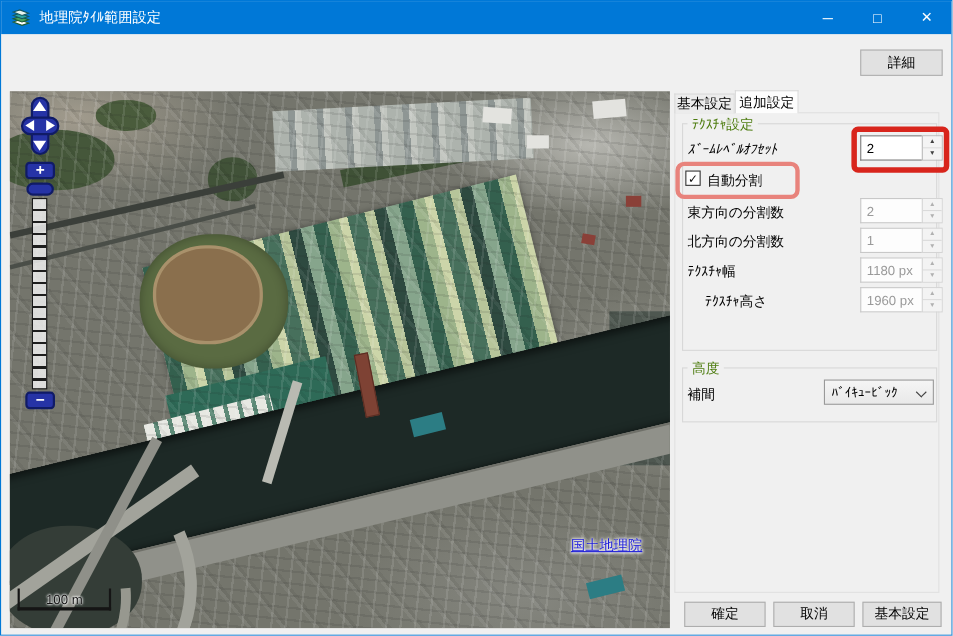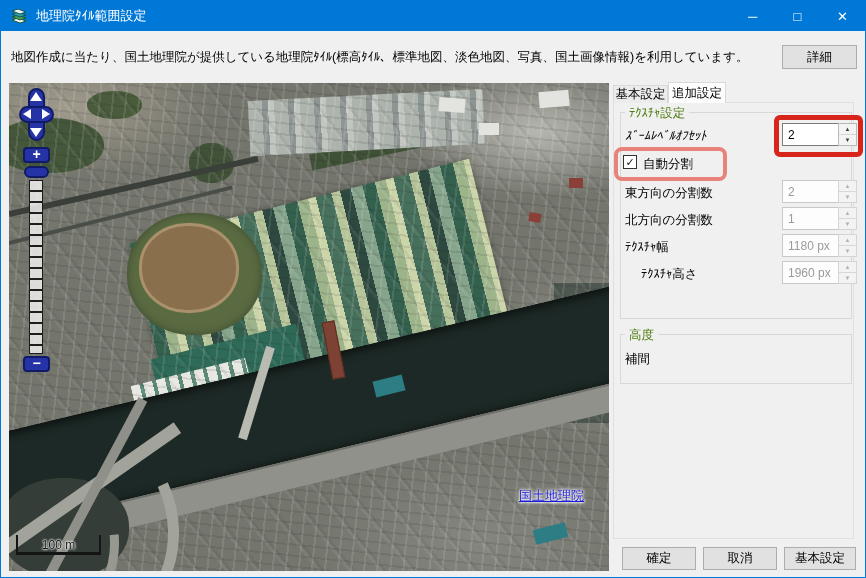--- a/index.html
+++ b/index.html
@@ -145,21 +145,20 @@
         </div>
       <div class="caption-btn">
           <span>□</span>
         </div>
       <div class="caption-btn">
           <span>✕</span>
         </div>
     </div>
   </div>
 
-  <div class="description">地図作成に当たり、国土地理院が提供している地理院ﾀｲﾙ(標高ﾀｲﾙ、標準地図、淡色地図、写真、国土画像情報)を利用しています。</div>
   <div class="btn details-btn">詳細</div>
 
   <div class="map">
 
     <div class="blob" style="left:-15px;top:35px;width:110px;height:55px;background:#45573a;"></div>
     <div class="blob" style="left:78px;top:8px;width:55px;height:28px;background:#4a5c3c;"></div>
     <div class="blob" style="left:180px;top:60px;width:45px;height:40px;background:#415238;"></div>
     <div class="blob" style="left:252px;top:148px;width:40px;height:72px;background:#455739;"></div>
     <div class="abs" style="left:300px;top:55px;width:160px;height:16px;background:#3f5136;transform:rotate(-12deg);"></div>
     <div class="abs" style="left:545px;top:200px;width:58px;height:140px;background:#4e5750;"></div>
@@ -291,20 +290,24 @@
       <div class="sbtn">
           <span>▼</span>
         </div>
     </div>
   </div>
 
   <div class="groupbox" style="left:619px;top:333px;width:232px;height:50px;">
     <div class="group-title">高度</div>
   </div>
   <div class="row-label" style="left:624px;top:350px;">補間</div>
+  <div class="combo">
+    <span>ﾊﾞｲｷｭｰﾋﾞｯｸ</span>
+    <div class="chevron"></div>
+  </div>
 
   <div class="ring ring1"></div>
   <div class="ring ring2"></div>
 
   <div class="btn footer-btn f-confirm">確定</div>
   <div class="btn footer-btn f-cancel">取消</div>
   <div class="btn footer-btn f-help">基本設定</div>
 
 </div>
 

